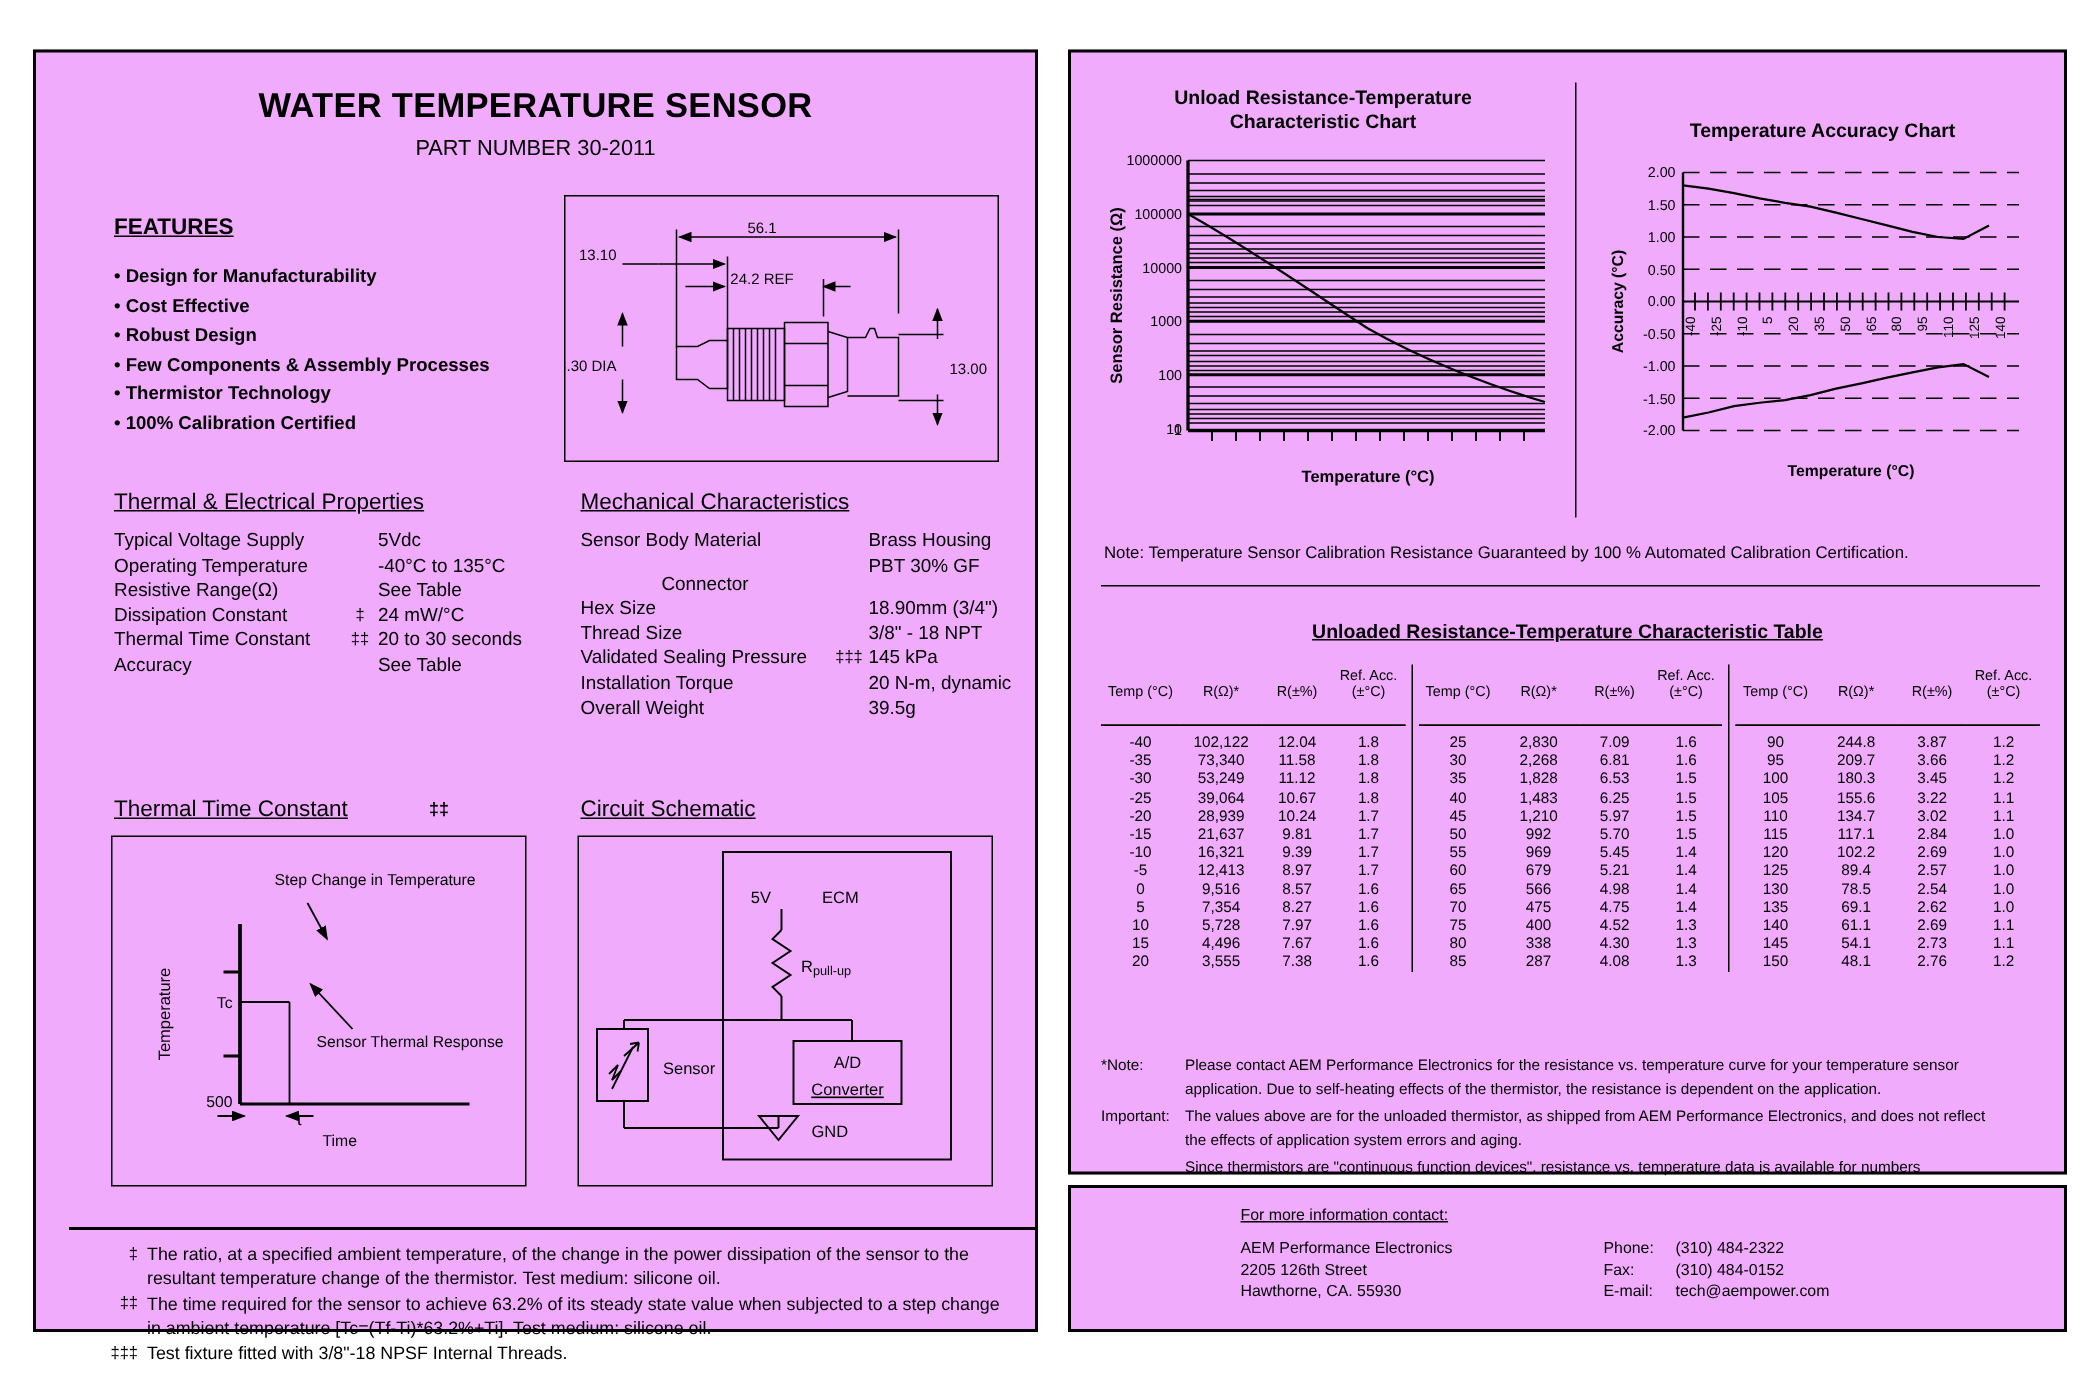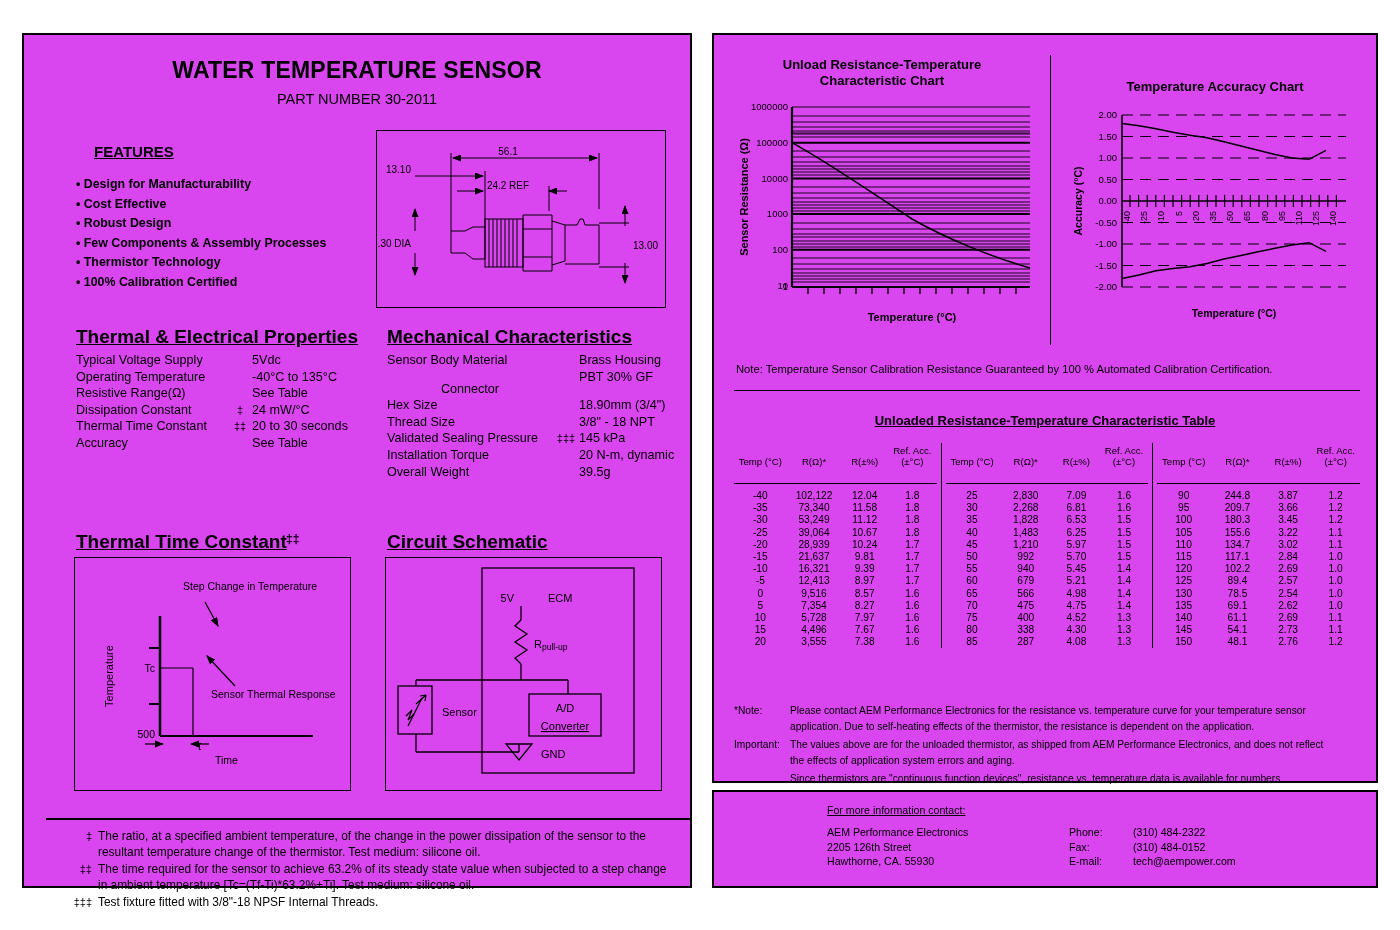--- a/index.html
+++ b/index.html
@@ -1,29 +1,29 @@
 <!DOCTYPE html>
 <html><head>
 <meta charset="utf-8">
 <style>
   html,body{margin:0;padding:0;background:#ffffff;}
   body{width:1400px;height:930px;font-family:"Liberation Sans",sans-serif;color:#000;position:relative;overflow:hidden;}
 
-  .panel{position:absolute;border:2px solid #000;background:#d946ef;box-sizing:border-box;}
+  .panel{position:absolute;border:2px solid #000;background:#f0abfc;box-sizing:border-box;}
 
   
   #left-panel{left:22px;top:33px;width:670px;height:855px;}
 
   .doc-title{text-align:center;font-size:23px;font-weight:bold;letter-spacing:.2px;margin-top:22px;}
   .doc-subtitle{text-align:center;font-size:14.5px;margin-top:7px;}
 
   .sec-head{font-size:15px;font-weight:bold;text-decoration:underline;}
-  .sec-head-sm{font-size:19px;font-weight:bold;text-decoration:underline;}
-
-  #features-head{position:absolute;left:52px;top:108px;margin-left:18px;}
+  .sec-head-sm{font-size:15px;font-weight:normal;text-decoration:underline;}
+
+  #features-head{position:absolute;left:52px;top:108px;}
   #features-list{position:absolute;left:52px;top:140px;font-size:12.4px;font-weight:bold;line-height:19.6px;}
   #features-list div{white-space:nowrap;}
 
   
   #drawing-box{position:absolute;left:352px;top:95px;width:288px;height:176px;border:1.5px solid #000;}
   #drawing-box svg{display:block;}
 
   
   #thermal-head{position:absolute;left:52px;top:291px;}
   #thermal-tbl{position:absolute;left:52px;top:317px;font-size:12.6px;line-height:16.6px;}
@@ -80,21 +80,21 @@
   .note{display:flex;margin-bottom:3px;}
   .note-lbl{width:56px;flex:none;}
   .note-body{flex:1;}
 
   
   #contact-panel{left:712px;top:790px;width:666px;height:98px;}
   #contact-head{position:absolute;left:113px;top:12px;font-size:10.6px;text-decoration:underline;}
   #contact-addr{position:absolute;left:113px;top:33px;font-size:10.6px;line-height:14.6px;}
   #contact-right{position:absolute;left:355px;top:33px;font-size:10.6px;line-height:14.6px;}
   .cr-row{display:flex;}
-  .cr-lbl{width:64px;flex:none;}
+  .cr-lbl{width:48px;flex:none;}
 
   svg text{font-family:"Liberation Sans",sans-serif;}
 </style>
 </head>
 <body>
 
 <div class="panel" id="left-panel">
 
   <div class="doc-title">WATER TEMPERATURE SENSOR</div>
   <div class="doc-subtitle">PART NUMBER 30-2011</div>
@@ -680,21 +680,21 @@
               <td>1.5</td>
             </tr>
             <tr>
               <td>50</td>
               <td>992</td>
               <td>5.70</td>
               <td>1.5</td>
             </tr>
             <tr>
               <td>55</td>
-              <td>940</td>
+              <td>969</td>
               <td>5.45</td>
               <td>1.4</td>
             </tr>
             <tr>
               <td>60</td>
               <td>679</td>
               <td>5.21</td>
               <td>1.4</td>
             </tr>
             <tr>

